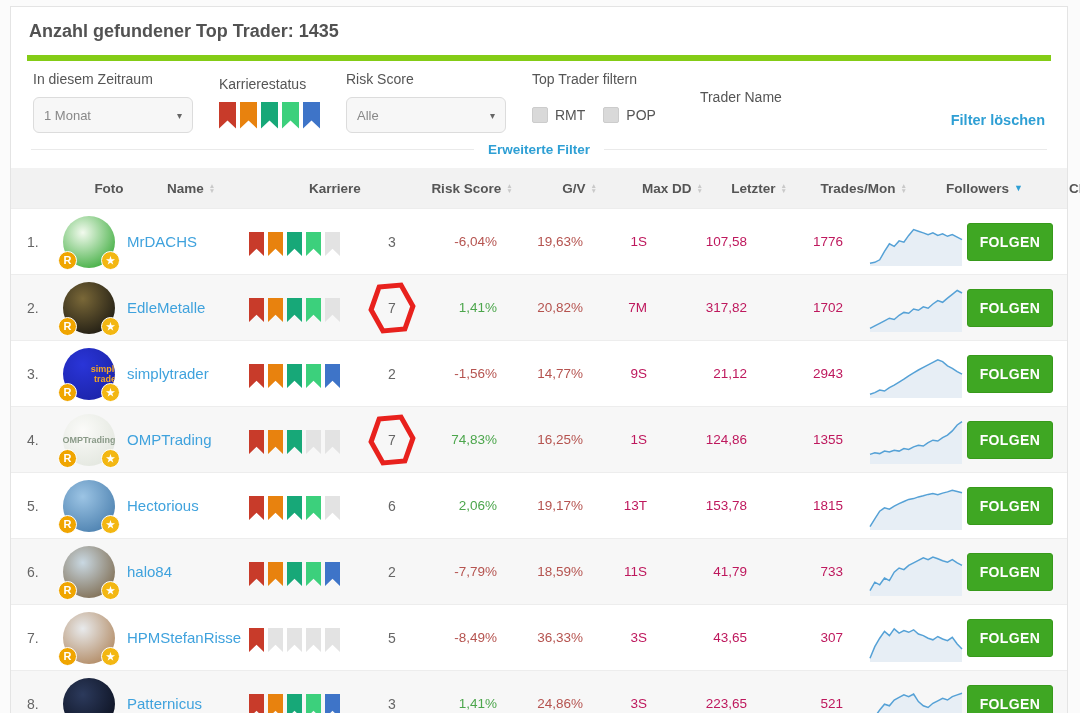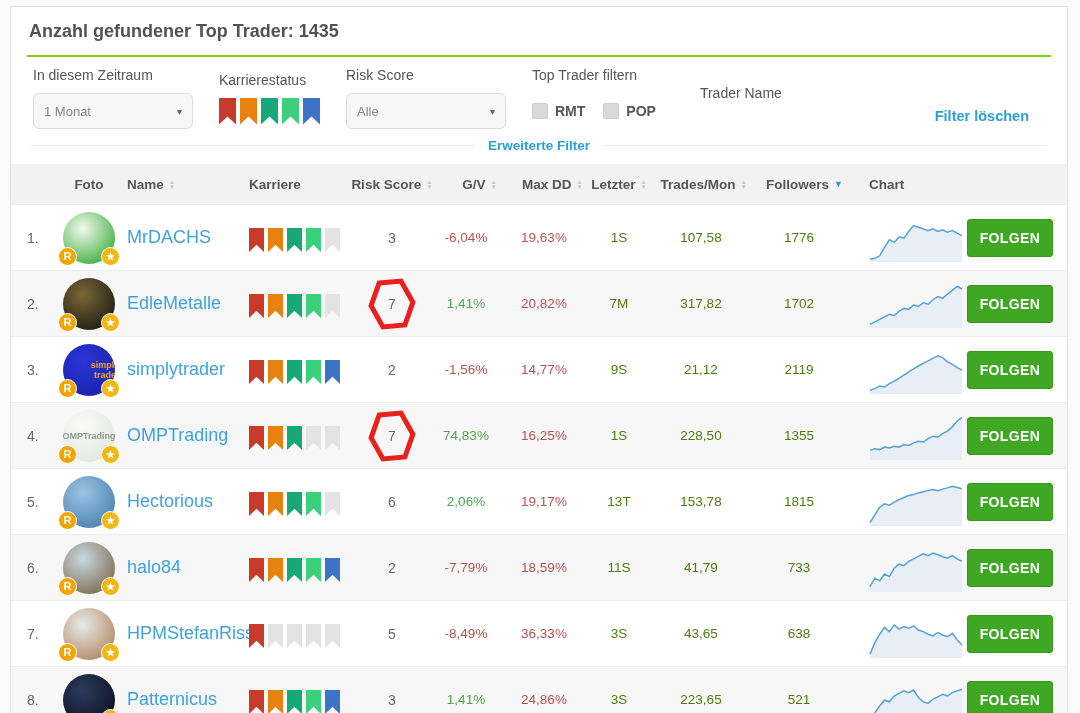--- a/index.html
+++ b/index.html
@@ -1,76 +1,76 @@
 <!DOCTYPE html>
 <html><head>
 <meta charset="utf-8">
 <style>
   html,body{margin:0;padding:0;width:1080px;height:713px;overflow:hidden;
     background:#fbfbfb;font-family:"Liberation Sans",sans-serif;}
   .card{position:absolute;left:10px;top:6px;width:1058px;height:745px;
     background:#fff;border:1px solid #e4e4e4;box-sizing:border-box;}
   .card-title{margin:0 16px;padding:14px 2px 13px;font-size:18px;color:#525252;
-    border-bottom:2px solid #84cc16;}
+    border-bottom:6px solid #84cc16;}
   
   .filters{display:flex;align-items:center;padding:10px 10px 0 22px;}
   .fgroup{margin-right:26px;}
   .fgroup .flabel{font-size:14px;color:#555;display:block;margin-bottom:10px;}
   .select{width:160px;height:36px;box-sizing:border-box;background:#f7f7f7;
     border:1px solid #dcdcdc;border-radius:6px;display:flex;align-items:center;
     justify-content:space-between;padding:0 10px;font-size:13px;color:#888;cursor:pointer;}
   .select .caret{font-size:10px;color:#666;}
   .txt-input{width:160px;height:36px;box-sizing:border-box;background:#fafafa;
     border:1px solid #dcdcdc;border-radius:3px;padding:0 10px;font-size:13px;color:#555;outline:none;}
   .txt-input::placeholder{color:#aaa;}
   .flagbar{display:flex;gap:4px;margin-top:5px;}
   .flag{display:inline-block;clip-path:polygon(0 0,100% 0,100% 100%,50% 70%,0 100%);}
   .flag.big{width:17px;height:27px;}
   .flag.small{width:15px;height:24px;}
   .checks{display:flex;align-items:center;height:36px;}
-  .checkitem{display:flex;align-items:center;margin-right:18px;cursor:pointer;font-weight:bold;}
+  .checkitem{display:flex;align-items:center;margin-right:18px;cursor:pointer;}
   .cbox{width:14px;height:14px;background:#d9d9d9;border:1px solid #cccccc;
     border-radius:2px;margin-right:7px;}
   .checkitem span.cl{font-size:14px;color:#555;}
-  .filter-clear{margin-left:auto;margin-right:28px;margin-top:36px;font-size:14.5px;
+  .filter-clear{margin-left:auto;margin-right:12px;margin-top:36px;font-size:14.5px;
     font-weight:700;color:#2e9fd4;text-decoration:none;cursor:pointer;}
   .advanced{display:flex;align-items:center;margin:9px 20px 0;}
   .advanced .line{flex:1;height:1px;background:#eaeaea;}
   .adv-label{margin:0 14px;font-size:13.5px;font-weight:600;color:#2e9fd4;cursor:pointer;}
   
   .ttable{margin-top:11px;}
   .trow{display:grid;grid-template-columns:40px 76px 122px 100px 86px 70px 86px 64px 100px 96px 116px 96px;
     align-items:center;}
-  .thead{height:40px;background:#f2f2f2;font-size:13.5px;font-weight:700;color:#555;}
+  .thead{height:40px;background:#f2f2f2;font-size:13.5px;font-weight:700;color:#555;gap:20px;}
   .tbody .trow{height:65px;border-top:1px solid #ededed;}
   .tbody .trow:nth-child(even){background:#f7f7f7;}
   .cell{box-sizing:border-box;}
   .c-left{text-align:left;}
   .c-center{text-align:center;}
-  .c-right{text-align:center;padding-right:8px;}
+  .c-right{text-align:right;padding-right:8px;}
   .hcell{display:flex;align-items:center;gap:5px;}
   .hcell.c-right{justify-content:flex-end;}
   .hcell.c-center{justify-content:center;}
   .sort-both{display:inline-flex;flex-direction:column;line-height:5px;font-size:6.5px;color:#c9c9c9;}
   .sort-desc{font-size:9px;color:#2e9fd4;}
   .rank{font-size:14px;color:#666;padding-left:16px;}
   .avatar-wrap{position:relative;width:52px;height:52px;margin:0 auto;cursor:pointer;}
   .avatar{width:52px;height:52px;border-radius:50%;display:flex;align-items:center;
     justify-content:center;text-align:center;overflow:hidden;}
   .avatar .avtext{font-size:9px;font-weight:700;line-height:10px;}
   .badge{position:absolute;width:19px;height:19px;border-radius:50%;background:#f0a500;
     border:1px solid #fff;color:#fff;font-size:11px;font-weight:700;display:flex;
     align-items:center;justify-content:center;box-sizing:border-box;}
   .badge.r{left:-5px;bottom:-2px;}
   .badge.star{right:-5px;bottom:-2px;font-size:10px;background:#f3b712;}
-  .tname{font-size:18px;color:#3fa2dd;text-decoration:none;cursor:pointer;}
+  .tname{font-size:15px;color:#3fa2dd;text-decoration:none;cursor:pointer;}
   .riskcell{position:relative;font-size:14px;color:#666;height:65px;display:flex;
     align-items:center;justify-content:center;}
   .hexa{position:absolute;left:50%;top:50%;transform:translate(-50%,-50%);}
-  .num{font-size:13.5px;color:#4d7c0f;}
+  .num{font-size:13.5px;color:#be185d;}
   .neg{color:#b5534f;}
   .pos{color:#4ca64c;}
   .dd{color:#b5534f;}
   .chartcell{padding-left:18px;}
   .spark{display:block;}
   .follow-btn{width:86px;height:38px;background:#3fa723;border:1px solid #379a1b;
     border-radius:3px;color:#fff;font-family:"Liberation Sans",sans-serif;
     font-size:14px;font-weight:700;letter-spacing:.4px;cursor:pointer;}
 </style>
 </head>
@@ -305,21 +305,21 @@
               <span class="flag small" style="background: rgb(62, 116, 200);"></span>
             </div>
     </div>
     <div class="cell riskcell">
       <span>2</span>
     </div>
     <div class="cell c-right num neg">-1,56%</div>
     <div class="cell c-right num dd">14,77%</div>
     <div class="cell c-right num">9S</div>
     <div class="cell c-right num">21,12</div>
-    <div class="cell c-right num">2119</div>
+    <div class="cell c-right num">2943</div>
     <div class="cell chartcell">
             <svg width="94" height="48" class="spark">
               <path d="M1,48 L1.0,44.3 L5.8,42.6 L10.7,40.1 L15.5,41.0 L20.4,37.6 L25.2,35.1 L30.1,32.1 L34.9,29.2 L39.7,25.8 L44.6,22.9 L49.4,20.0 L54.3,17.4 L59.1,14.9 L63.9,12.4 L68.8,9.9 L73.6,11.6 L78.5,15.8 L83.3,18.3 L88.2,21.6 L93.0,24.2 L93,48 Z" fill="#e7eef5"></path>
               <path d="M1.0,44.3 L5.8,42.6 L10.7,40.1 L15.5,41.0 L20.4,37.6 L25.2,35.1 L30.1,32.1 L34.9,29.2 L39.7,25.8 L44.6,22.9 L49.4,20.0 L54.3,17.4 L59.1,14.9 L63.9,12.4 L68.8,9.9 L73.6,11.6 L78.5,15.8 L83.3,18.3 L88.2,21.6 L93.0,24.2" fill="none" stroke="#55a1d6" stroke-width="1.5"></path>
             </svg>
           </div>
     <div class="cell">
       <button class="follow-btn">FOLGEN</button>
     </div>
   </div>
@@ -349,21 +349,21 @@
     </div>
     <div class="cell riskcell">
       <span>7</span>
     <svg width="50" height="56" class="hexa">
               <polygon points="14,6 36,6 46,28 36,50 14,50 4,28" fill="none" stroke="#e8211d" stroke-width="5" transform="rotate(-5 25 28)"></polygon>
             </svg>
           </div>
     <div class="cell c-right num pos">74,83%</div>
     <div class="cell c-right num dd">16,25%</div>
     <div class="cell c-right num">1S</div>
-    <div class="cell c-right num">228,50</div>
+    <div class="cell c-right num">124,86</div>
     <div class="cell c-right num">1355</div>
     <div class="cell chartcell">
             <svg width="94" height="48" class="spark">
               <path d="M1,48 L1.0,38.4 L5.8,36.8 L10.7,37.6 L15.5,35.1 L20.4,35.9 L25.2,34.2 L30.1,35.1 L34.9,32.6 L39.7,33.4 L44.6,30.9 L49.4,29.2 L54.3,30.0 L59.1,26.7 L63.9,24.2 L68.8,25.0 L73.6,21.6 L78.5,19.1 L83.3,14.9 L88.2,9.0 L93.0,5.7 L93,48 Z" fill="#e7eef5"></path>
               <path d="M1.0,38.4 L5.8,36.8 L10.7,37.6 L15.5,35.1 L20.4,35.9 L25.2,34.2 L30.1,35.1 L34.9,32.6 L39.7,33.4 L44.6,30.9 L49.4,29.2 L54.3,30.0 L59.1,26.7 L63.9,24.2 L68.8,25.0 L73.6,21.6 L78.5,19.1 L83.3,14.9 L88.2,9.0 L93.0,5.7" fill="none" stroke="#55a1d6" stroke-width="1.5"></path>
             </svg>
           </div>
     <div class="cell">
       <button class="follow-btn">FOLGEN</button>
     </div>
@@ -476,21 +476,21 @@
               <span class="flag small" style="background: rgb(227, 227, 227);"></span>
             </div>
     </div>
     <div class="cell riskcell">
       <span>5</span>
     </div>
     <div class="cell c-right num neg">-8,49%</div>
     <div class="cell c-right num dd">36,33%</div>
     <div class="cell c-right num">3S</div>
     <div class="cell c-right num">43,65</div>
-    <div class="cell c-right num">638</div>
+    <div class="cell c-right num">307</div>
     <div class="cell chartcell">
             <svg width="94" height="48" class="spark">
               <path d="M1,48 L1.0,44.3 L5.8,32.6 L10.7,24.2 L15.5,17.4 L20.4,21.6 L25.2,14.9 L30.1,19.1 L34.9,16.6 L39.7,18.3 L44.6,15.8 L49.4,20.0 L54.3,21.6 L59.1,24.2 L63.9,25.8 L68.8,22.5 L73.6,25.0 L78.5,26.7 L83.3,23.3 L88.2,30.0 L93.0,35.1 L93,48 Z" fill="#e7eef5"></path>
               <path d="M1.0,44.3 L5.8,32.6 L10.7,24.2 L15.5,17.4 L20.4,21.6 L25.2,14.9 L30.1,19.1 L34.9,16.6 L39.7,18.3 L44.6,15.8 L49.4,20.0 L54.3,21.6 L59.1,24.2 L63.9,25.8 L68.8,22.5 L73.6,25.0 L78.5,26.7 L83.3,23.3 L88.2,30.0 L93.0,35.1" fill="none" stroke="#55a1d6" stroke-width="1.5"></path>
             </svg>
           </div>
     <div class="cell">
       <button class="follow-btn">FOLGEN</button>
     </div>
   </div>

